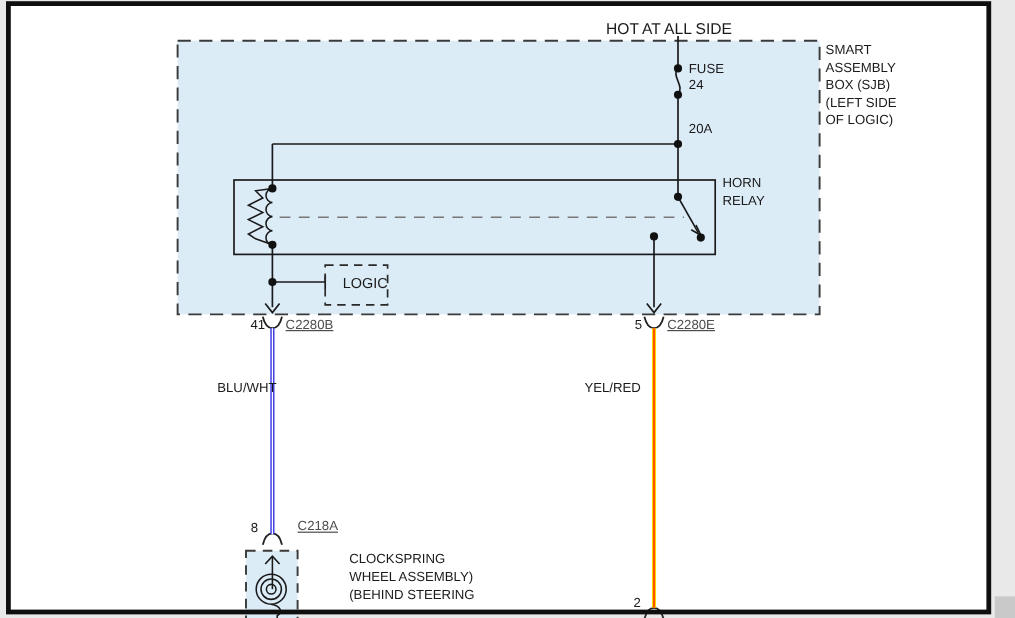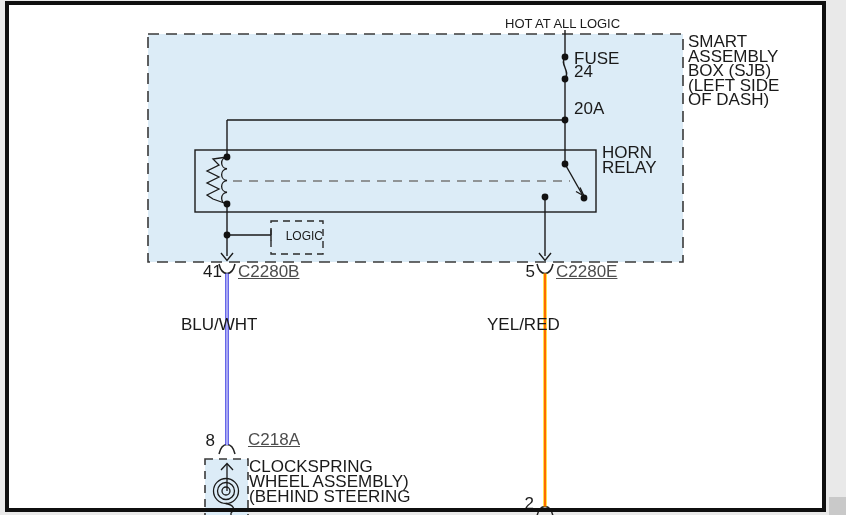--- a/index.html
+++ b/index.html
@@ -8,21 +8,21 @@
     background:#e9e9e9; overflow:hidden;
     font-family:"Liberation Sans", sans-serif;
   }
   .page-bg { position:absolute; left:5px; top:1px; width:821px; height:511px; background:#ffffff; z-index:0; }
   .window-frame {
     position:absolute; left:5px; top:1px; width:821px; height:511px;
     border:4px solid #0f0f0f; box-sizing:border-box; z-index:5; pointer-events:none;
   }
   .scroll-corner { position:absolute; left:829px; top:497px; width:17px; height:18px; background:#c9c9c9; z-index:1; }
   svg.diagram { position:absolute; left:0; top:0; z-index:2; }
-  .lbl { position:absolute; z-index:3; color:#1a1a1a; font-size:17px; line-height:13.5px; white-space:nowrap; }
+  .lbl { position:absolute; z-index:3; color:#1a1a1a; font-size:11px; line-height:13.5px; white-space:nowrap; }
   .lbl.block div { line-height:14.6px; }
   .link { color:#4d4d4d; text-decoration:underline; cursor:pointer; }
   .right { text-align:right; }
 </style>
 </head>
 <body>
 
 <div class="stage">
 
   <div class="page-bg"></div>
@@ -99,34 +99,34 @@
     <g stroke="#1a1a1a" stroke-width="1.3" fill="none">
       <path d="M221,470 L227,463.5 L233,470"></path>
       <path d="M227,464 V491"></path>
       <circle cx="226" cy="491" r="4"></circle>
       <circle cx="226" cy="491" r="8.5"></circle>
       <circle cx="226" cy="491" r="12.5"></circle>
       <path d="M226,503.5 C234,505 236,510 231,513 L231,517"></path>
     </g>
   </svg>
 
-  <div class="lbl" style="left:505px; top:17px; font-size:13px;">HOT AT ALL LOGIC</div>
+  <div class="lbl" style="left:505px; top:17px; font-size:13px;">HOT AT ALL SIDE</div>
 
   <div class="lbl block" style="left:574px; top:52px;">
     <div style="line-height:13px;">FUSE</div>
     <div style="line-height:13px;">24</div>
     <div style="line-height:13px;margin-top:24px;">20A</div>
   </div>
 
   <div class="lbl block" style="left:688px; top:35px;">
     <div>SMART</div>
     <div>ASSEMBLY</div>
     <div>BOX (SJB)</div>
     <div>(LEFT SIDE</div>
-    <div>OF DASH)</div>
+    <div>OF LOGIC)</div>
   </div>
 
   <div class="lbl block" style="left:602px; top:146px;">
     <div style="line-height:14.5px;">HORN</div>
     <div style="line-height:14.5px;">RELAY</div>
   </div>
 
   <div class="lbl" style="left:271px; top:230px; width:52px; text-align:right; font-size:12px;">LOGIC</div>
 
   <div class="lbl right" style="left:203px; top:265px; width:18px;">41</div>
@@ -134,21 +134,21 @@
 
   <div class="lbl right" style="left:521px; top:265px; width:14px;">5</div>
   <div class="lbl link" style="left:556px; top:265px;">C2280E</div>
 
   <div class="lbl" style="left:181px; top:318px;">BLU/WHT</div>
   <div class="lbl" style="left:487px; top:318px;">YEL/RED</div>
 
   <div class="lbl right" style="left:201px; top:434px; width:14px;">8</div>
   <div class="lbl link" style="left:248px; top:433px;">C218A</div>
 
-  <div class="lbl block" style="left:249px; top:459px;">
+  <div class="lbl block" style="left:249px; top:459px;padding-left:42px;">
     <div style="line-height:15px;">CLOCKSPRING</div>
     <div style="line-height:15px;">WHEEL ASSEMBLY)</div>
     <div style="line-height:15px;">(BEHIND STEERING</div>
   </div>
 
   <div class="lbl right" style="left:520px; top:497px; width:14px;">2</div>
 
   <div class="window-frame"></div>
 </div>
 

